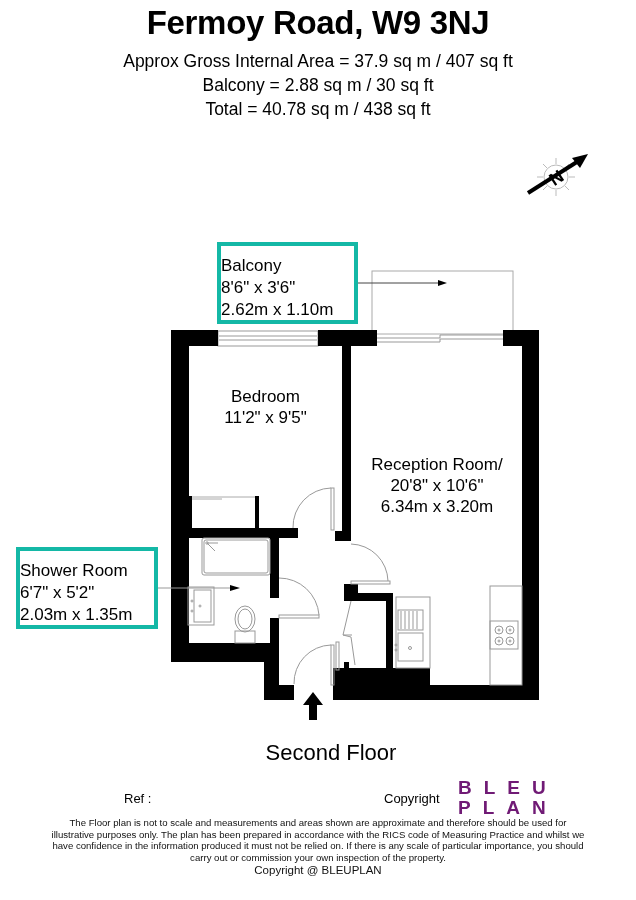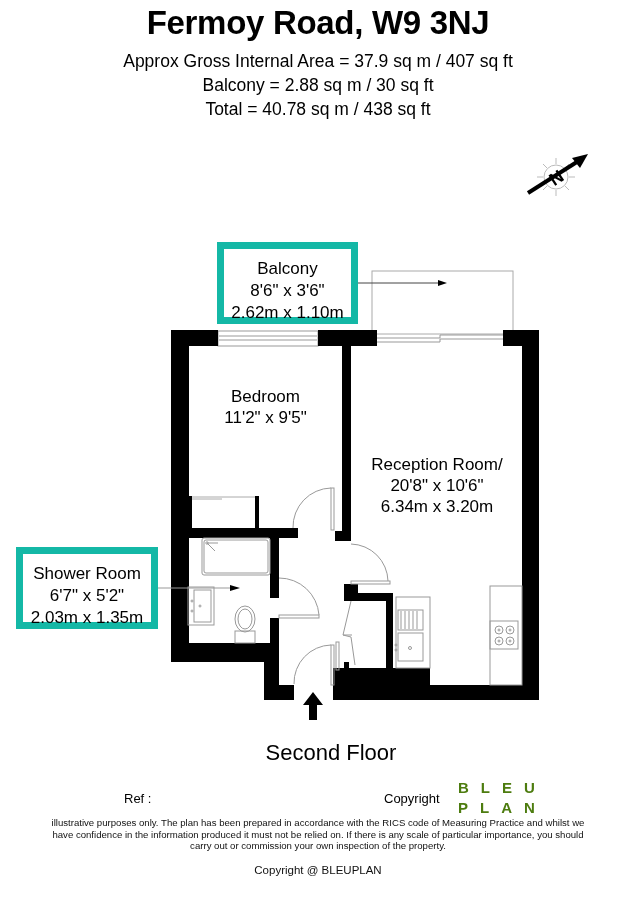--- a/index.html
+++ b/index.html
@@ -2,26 +2,26 @@
 <html><head>
 <meta charset="utf-8">
 <style>
   html, body { margin: 0; padding: 0; background: #ffffff; }
   body { width: 636px; height: 900px; position: relative; overflow: hidden;
          font-family: "Liberation Sans", sans-serif; color: #000; }
   .abs { position: absolute; }
   .center { left: 0; width: 636px; text-align: center; }
   .title { top: 4px; font-size: 33px; font-weight: bold; letter-spacing: -0.3px; }
   .area-line { font-size: 17.5px; line-height: 22px; }
-  .label-box { position: absolute; border: 7px solid #14b8a6; background: #fff;
-               text-align: center; font-size: 17px; line-height: 22px; box-sizing: border-box; }
+  .label-box { position: absolute; border: 4px solid #14b8a6; background: #fff;
+               text-align: left; font-size: 17px; line-height: 22px; box-sizing: border-box; }
   .floor-label { top: 740px; font-size: 22px; padding-left: 13px; }
   .footer-ref { left: 124px; top: 791px; font-size: 13px; }
   .footer-copy { left: 384px; top: 791px; font-size: 13px; }
-  .logo { left: 458px; top: 778px; color: #4d7c0f; font-weight: bold; font-size: 15px;
+  .logo { left: 458px; top: 778px; color: #701a75; font-weight: bold; font-size: 19px;
           letter-spacing: 12px; line-height: 20px; }
   .disclaimer { top: 817px; font-size: 9.6px; line-height: 11.6px; color: #111; }
   .copy-bottom { top: 864px; font-size: 11.5px; color: #111; }
   svg { position: absolute; left: 0; top: 0; }
 </style>
 </head>
 <body>
 
 <div class="abs center title">Fermoy Road, W9 3NJ</div>
 <div class="abs center area-line" style="top:50px">Approx Gross Internal Area = 37.9 sq m / 407 sq ft</div>
@@ -210,17 +210,18 @@
 <div class="abs center floor-label">Second Floor</div>
 
 <div class="abs footer-ref">Ref  :</div>
 <div class="abs footer-copy">Copyright</div>
 <div class="abs logo">
   <div>BLEU</div>
   <div>PLAN</div>
 </div>
 
 <div class="abs center disclaimer">
+  <div>The Floor plan is not to scale and measurements and areas shown are approximate and therefore should be used for</div>
   <div>illustrative purposes only. The plan has been prepared in accordance with the RICS code of Measuring Practice and whilst we</div>
   <div>have confidence in the information produced it must not be relied on. If there is any scale of particular importance, you should</div>
   <div>carry out or commission your own inspection of the property.</div>
 </div>
 <div class="abs center copy-bottom">Copyright @ BLEUPLAN</div>
 
 </body></html>

